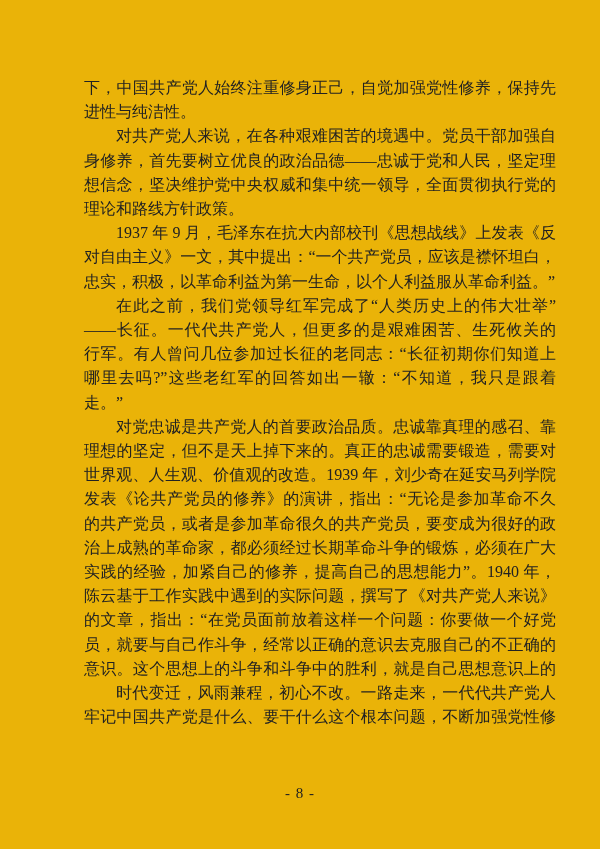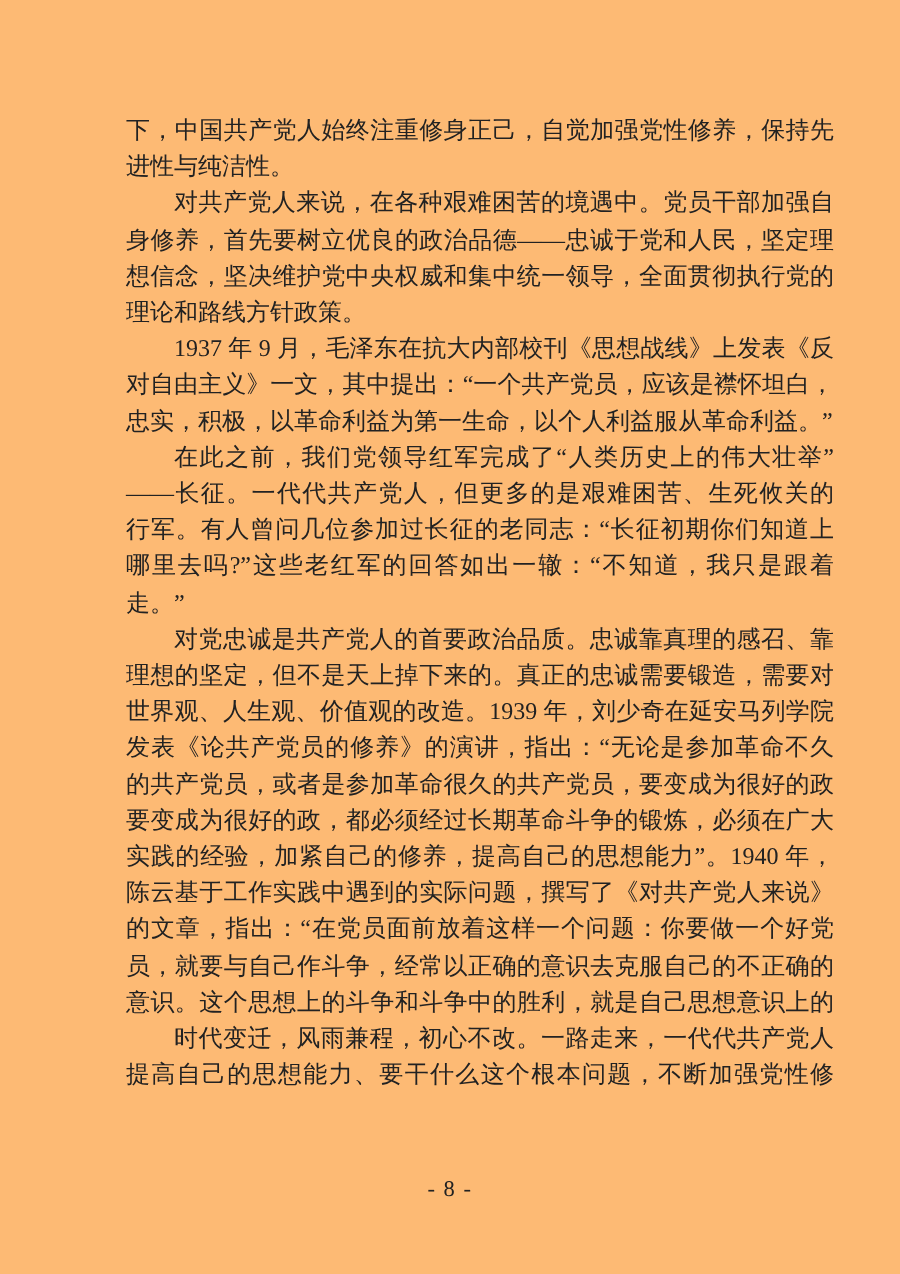--- a/index.html
+++ b/index.html
@@ -4,21 +4,21 @@
 <style>
   html, body {
     margin: 0;
     padding: 0;
     background: #ffffff;
   }
   .page {
     position: relative;
     width: 600px;
     height: 849px;
-    background: #fdba74;
+    background: #eab308;
     overflow: hidden;
     font-family: "Liberation Serif", "DejaVu Serif", serif;
     color: #222222;
   }
   .text-block {
     position: absolute;
     left: 84px;
     top: 76px;
     width: 472px;
     font-size: 16px;
@@ -64,25 +64,25 @@
     <div class="line i">在此之前，我们党领导红军完成了“人类历史上的伟大壮举”</div>
     <div class="line">——长征。一代代共产党人，但更多的是艰难困苦、生死攸关的</div>
     <div class="line">行军。有人曾问几位参加过长征的老同志：“长征初期你们知道上</div>
     <div class="line">哪里去吗?”这些老红军的回答如出一辙：“不知道，我只是跟着</div>
     <div class="line e">走。”</div>
     <div class="line i">对党忠诚是共产党人的首要政治品质。忠诚靠真理的感召、靠</div>
     <div class="line">理想的坚定，但不是天上掉下来的。真正的忠诚需要锻造，需要对</div>
     <div class="line">世界观、人生观、价值观的改造。1939 年，刘少奇在延安马列学院</div>
     <div class="line">发表《论共产党员的修养》的演讲，指出：“无论是参加革命不久</div>
     <div class="line">的共产党员，或者是参加革命很久的共产党员，要变成为很好的政</div>
-    <div class="line">要变成为很好的政，都必须经过长期革命斗争的锻炼，必须在广大</div>
+    <div class="line">治上成熟的革命家，都必须经过长期革命斗争的锻炼，必须在广大</div>
     <div class="line">实践的经验，加紧自己的修养，提高自己的思想能力”。1940 年，</div>
     <div class="line">陈云基于工作实践中遇到的实际问题，撰写了《对共产党人来说》</div>
     <div class="line">的文章，指出：“在党员面前放着这样一个问题：你要做一个好党</div>
     <div class="line">员，就要与自己作斗争，经常以正确的意识去克服自己的不正确的</div>
     <div class="line">意识。这个思想上的斗争和斗争中的胜利，就是自己思想意识上的</div>
     <div class="line i">时代变迁，风雨兼程，初心不改。一路走来，一代代共产党人</div>
-    <div class="line">提高自己的思想能力、要干什么这个根本问题，不断加强党性修</div>
+    <div class="line">牢记中国共产党是什么、要干什么这个根本问题，不断加强党性修</div>
   </div>
   <div class="footer">
     <span>- 8 -</span>
   </div>
 </div>
 
 </body></html>

